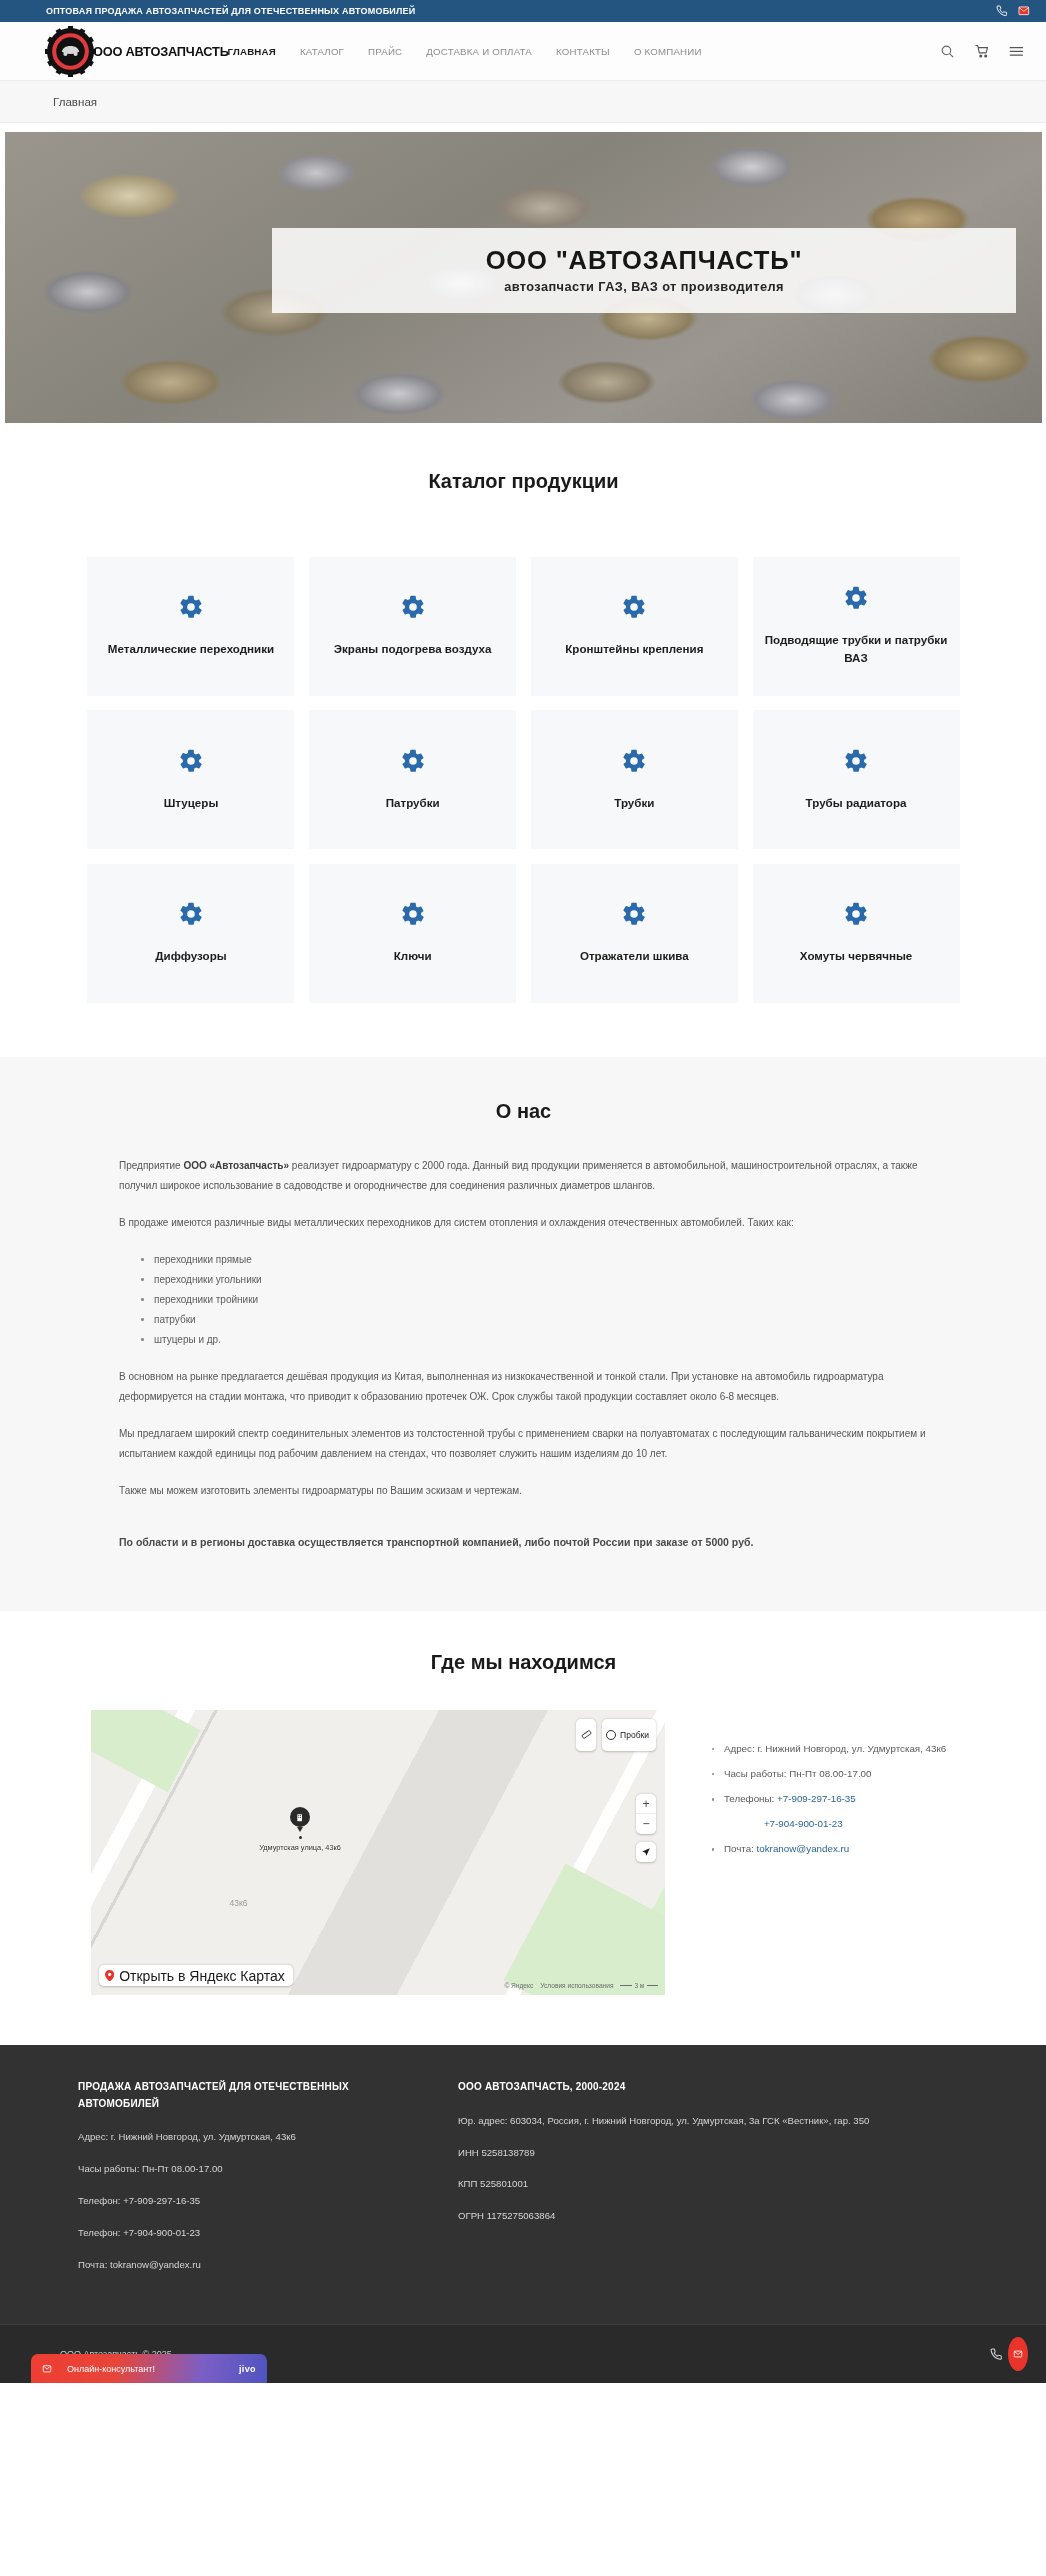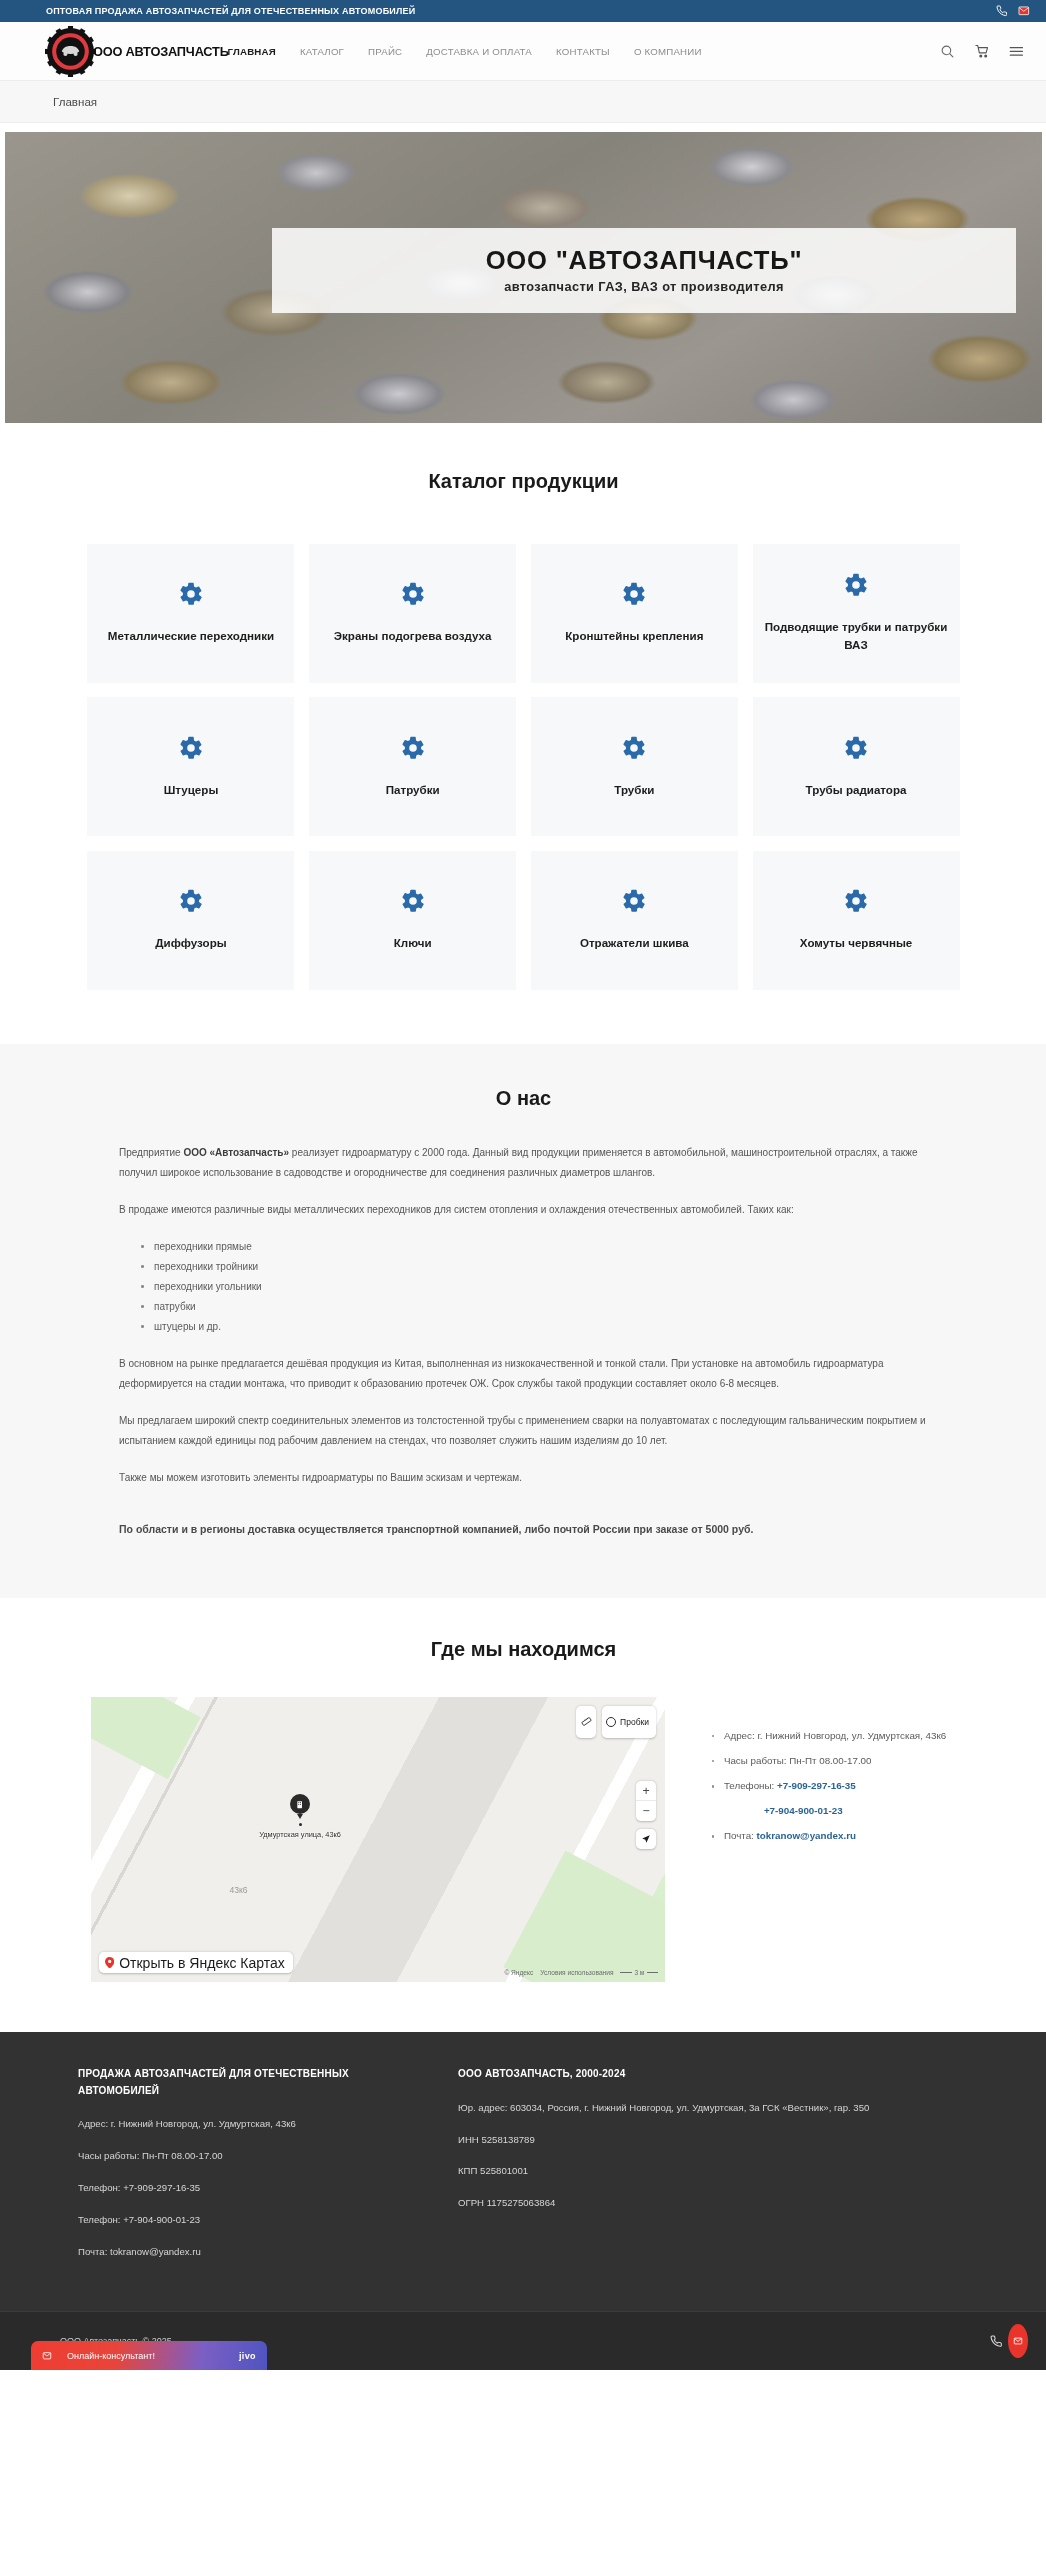--- a/index.html
+++ b/index.html
@@ -164,21 +164,21 @@
   
   .catalog {
     background: #ffffff;
     padding: 47px 0 54px 0;
   }
   .section-title {
     text-align: center;
     font-size: 20px;
     font-weight: bold;
     color: #1a1a1a;
-    margin-bottom: 51px;
+    margin-bottom: 64px;
   }
   .cards-grid {
     display: grid;
     grid-template-columns: repeat(4, 207px);
     gap: 14.7px;
     justify-content: center;
   }
   .card {
     background: #f7f8f9;
     height: 139px;
@@ -419,21 +419,21 @@
   .contact-list li::before {
     content: "";
     position: absolute;
     left: 0; top: 7.8px;
     width: 2.7px; height: 2.7px;
     border-radius: 50%;
     background: #8b8b8b;
   }
   .contact-list li.nobullet { padding-left: 12.4px; margin-left: 40px; }
   .contact-list li.nobullet::before { display: none; }
-  .contact-list a { color: #2a6496; text-decoration: none; font-weight: bold; }
+  .contact-list a { color: #2a6496; text-decoration: none; }
 
   
   .footer {
     background: #323232;
     padding: 34px 0 36px 0;
   }
   .footer-inner {
     width: 953px;
     margin: 0 auto;
     display: flex;
@@ -681,22 +681,22 @@
   </div>
 </div>
 
 <div class="about">
   <div class="section-title">О нас</div>
   <div class="about-inner">
     <p><span>Предприятие </span><b>ООО «Автозапчасть»</b><span> реализует гидроарматуру с 2000 года. Данный вид продукции применяется в автомобильной, машиностроительной отраслях, а также получил широкое использование в садоводстве и огородничестве для соединения различных диаметров шлангов.</span></p>
     <p>В продаже имеются различные виды металлических переходников для систем отопления и охлаждения отечественных автомобилей. Таких как:</p>
     <ul>
       <li>переходники прямые</li>
+      <li>переходники угольники</li>
       <li>переходники тройники</li>
-      <li>переходники угольники</li>
       <li>патрубки</li>
       <li>штуцеры и др.</li>
     </ul>
     <p>В основном на рынке предлагается дешёвая продукция из Китая, выполненная из низкокачественной и тонкой стали. При установке на автомобиль гидроарматура деформируется на стадии монтажа, что приводит к образованию протечек ОЖ. Срок службы такой продукции составляет около 6-8 месяцев.</p>
     <p>Мы предлагаем широкий спектр соединительных элементов из толстостенной трубы с применением сварки на полуавтоматах с последующим гальваническим покрытием и испытанием каждой единицы под рабочим давлением на стендах, что позволяет служить нашим изделиям до 10 лет.</p>
     <p>Также мы можем изготовить элементы гидроарматуры по Вашим эскизам и чертежам.</p>
     <p class="delivery-note">По области и в регионы доставка осуществляется транспортной компанией, либо почтой России при заказе от 5000 руб.</p>
   </div>
 </div>
 

